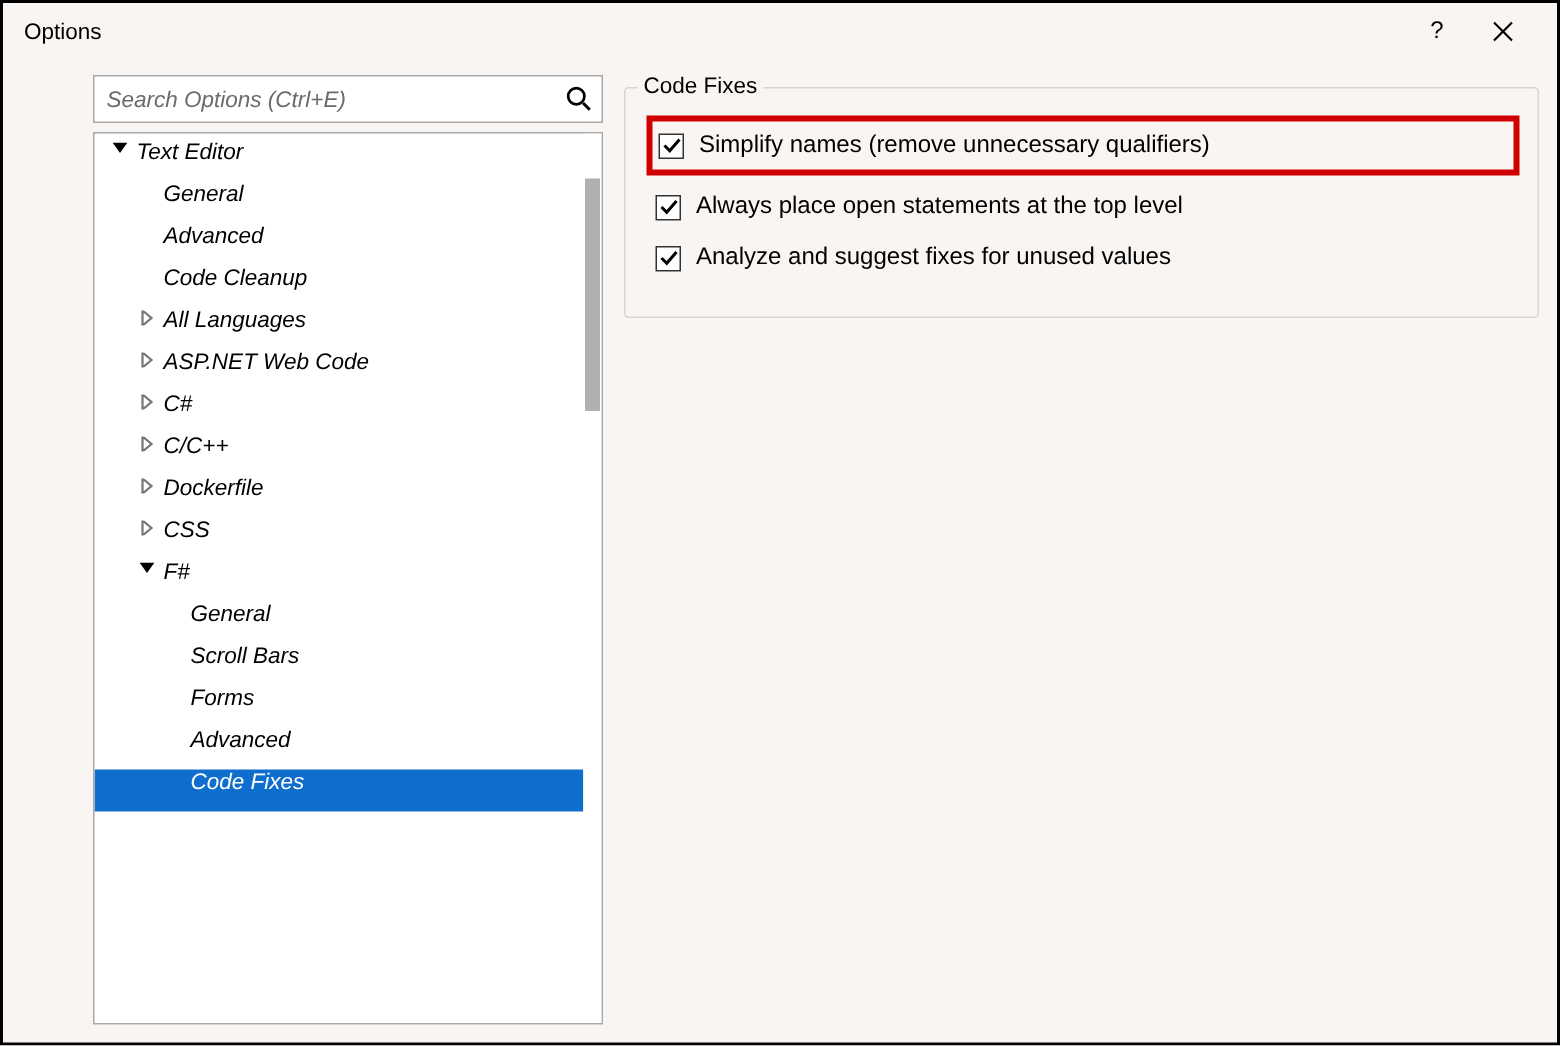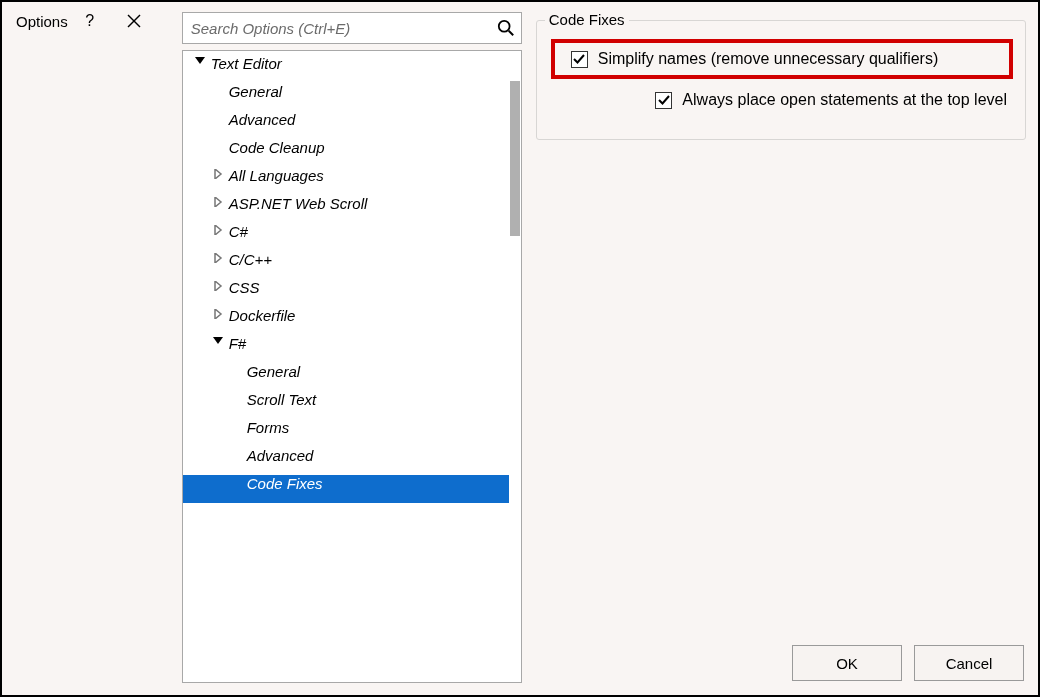--- a/index.html
+++ b/index.html
@@ -1,48 +1,48 @@
 <!DOCTYPE html>
 <html><head>
   <meta charset="utf-8">
   <style>
     * { box-sizing: border-box; margin: 0; padding: 0; }
     body { font-family: "Segoe UI", Tahoma, sans-serif; font-size: 14px; background: #fff; color: #000; }
-    .outer { width: 1040px; height: 697px; border: 2px solid #000; background: #f9f5f3; position: relative; display: flex; flex-direction: row; }
+    .outer { width: 1040px; height: 697px; border: 2px solid #000; background: #f9f5f3; position: relative; display: flex; flex-direction: column; }
     .titlebar { height: 38px; display: flex; align-items: center; padding: 0 14px; background: #f9f5f3; }
     .titlebar .title { font-size: 15px; flex: 0 0 auto; }
     .titlebar .spacer { flex: 1; }
     .titlebar .help, .titlebar .close { width: 44px; height: 38px; display: flex; align-items: center; justify-content: center; font-size: 16px; }
     .titlebar .close svg { width: 14px; height: 14px; }
     .body-area { flex: 1; display: flex; padding: 10px 12px 12px 12px; gap: 14px; }
-    .left-col { width: 340px; display: flex; flex-direction: column; gap: 6px; }
+    .left-col { width: 340px; display: flex; flex-direction: column; gap: 6px; margin-left: 48px; }
     .searchwrap { position: relative; border: 1px solid #a8a8a8; background: #fff; height: 32px; display: flex; align-items: center; }
     .searchwrap input { border: none; outline: none; flex: 1; padding: 0 8px; font-size: 15px; font-style: italic; color: #555; background: transparent; }
     .searchwrap input::placeholder { color: #6b6b6b; font-style: italic; }
     .searchicon { width: 30px; display: flex; align-items: center; justify-content: center; }
     .searchicon svg { width: 18px; height: 18px; }
     .treewrap { border: 1px solid #a8a8a8; background: #fff; flex: 1; position: relative; overflow: hidden; }
     .tree { position: absolute; left: 0; right: 12px; top: 0; bottom: 0; overflow: hidden; padding: 4px 0; }
     .scrollbar { position: absolute; right: 0; top: 0; bottom: 0; width: 12px; background: #fff; }
     .scrollthumb { position: absolute; right: 1px; top: 30px; width: 10px; height: 155px; background: #b0b0b0; }
     .tree-row { display: flex; align-items: flex-start; height: 28px; padding-left: 6px; font-size: 15px; white-space: nowrap; font-style: italic; }
     .tree-row .arrow { width: 14px; height: 14px; margin-right: 4px; display: inline-flex; align-items: center; justify-content: center; flex-shrink: 0; }
     .tree-row .arrow svg { width: 10px; height: 10px; }
     .tree-row .noarrow { width: 14px; margin-right: 4px; flex-shrink: 0; }
     .tree-row.selected { background: #0e6dcd; color: #fff; }
     .indent-0 { padding-left: 10px; }
     .indent-1 { padding-left: 28px; }
     .indent-2 { padding-left: 46px; }
     .right-col { flex: 1; display: flex; flex-direction: column; }
     .groupbox { border: 1px solid #d8d6d4; border-radius: 3px; padding: 18px 18px 22px 20px; position: relative; margin-top: 8px; }
     .group-title { position: absolute; top: -10px; left: 8px; background: #f9f5f3; padding: 0 4px; font-size: 15px; }
-    .chkrow { display: flex; align-items: center; height: 34px; gap: 10px; font-size: 16px; justify-content: flex-end; }
+    .chkrow { display: flex; align-items: center; height: 34px; gap: 10px; font-size: 16px; }
     .chkbox { width: 17px; height: 17px; border: 1.5px solid #333; background: #fff; display: inline-flex; align-items: center; justify-content: center; flex-shrink: 0; }
     .chkbox svg { width: 12px; height: 12px; }
-    .highlight-row { border: 4px solid #d10000; padding: 0 6px 0 12px; margin-left: -6px; margin-right: -6px; height: 40px; display: flex; align-items: center; gap: 10px; margin-bottom: 4px; }
+    .highlight-row { border: 4px solid #d10000; padding: 0 6px 0 0; margin-left: -6px; margin-right: -6px; height: 40px; display: flex; align-items: center; gap: 10px; margin-bottom: 4px; }
     .highlight-row .chkbox { margin-left:4px;}
     .footer { position: absolute; right: 14px; bottom: 14px; display: flex; gap: 12px; }
     .btn { width: 110px; height: 36px; border: 1px solid #9a9a9a; background: #f7f3f1; display: flex; align-items: center; justify-content: center; font-size: 15px; }
   </style>
 </head>
 <body>
 
 <div class="outer">
   <div class="titlebar">
     <div class="title">Options</div>
@@ -100,21 +100,21 @@
                 </svg>
               </span>
               <span>All Languages</span>
             </div>
           <div class="tree-row indent-1">
               <span class="arrow">
                 <svg viewBox="0 0 10 10">
                   <polygon points="2,0 8,5 2,10" fill="none" stroke="#777" stroke-width="1.5"></polygon>
                 </svg>
               </span>
-              <span>ASP.NET Web Scroll</span>
+              <span>ASP.NET Web Code</span>
             </div>
           <div class="tree-row indent-1">
               <span class="arrow">
                 <svg viewBox="0 0 10 10">
                   <polygon points="2,0 8,5 2,10" fill="none" stroke="#777" stroke-width="1.5"></polygon>
                 </svg>
               </span>
               <span>C#</span>
             </div>
           <div class="tree-row indent-1">
@@ -124,46 +124,46 @@
                 </svg>
               </span>
               <span>C/C++</span>
             </div>
           <div class="tree-row indent-1">
               <span class="arrow">
                 <svg viewBox="0 0 10 10">
                   <polygon points="2,0 8,5 2,10" fill="none" stroke="#777" stroke-width="1.5"></polygon>
                 </svg>
               </span>
+              <span>Dockerfile</span>
+            </div>
+          <div class="tree-row indent-1">
+              <span class="arrow">
+                <svg viewBox="0 0 10 10">
+                  <polygon points="2,0 8,5 2,10" fill="none" stroke="#777" stroke-width="1.5"></polygon>
+                </svg>
+              </span>
               <span>CSS</span>
             </div>
-          <div class="tree-row indent-1">
-              <span class="arrow">
-                <svg viewBox="0 0 10 10">
-                  <polygon points="2,0 8,5 2,10" fill="none" stroke="#777" stroke-width="1.5"></polygon>
-                </svg>
-              </span>
-              <span>Dockerfile</span>
-            </div>
 
           <div class="tree-row indent-1">
               <span class="arrow">
                 <svg viewBox="0 0 10 10">
                   <polygon points="0,0 10,0 5,7" fill="#000"></polygon>
                 </svg>
               </span>
               <span>F#</span>
             </div>
           <div class="tree-row indent-2">
               <span class="noarrow"></span>
               <span>General</span>
             </div>
           <div class="tree-row indent-2">
               <span class="noarrow"></span>
-              <span>Scroll Text</span>
+              <span>Scroll Bars</span>
             </div>
           <div class="tree-row indent-2">
               <span class="noarrow"></span>
               <span>Forms</span>
             </div>
           <div class="tree-row indent-2">
               <span class="noarrow"></span>
               <span>Advanced</span>
             </div>
           <div class="tree-row indent-2 selected">
@@ -191,25 +191,25 @@
         </div>
 
         <div class="chkrow">
           <span class="chkbox">
               <svg viewBox="0 0 12 12">
                 <polyline points="1,6 4.5,9.5 11,2" fill="none" stroke="#000" stroke-width="2"></polyline>
               </svg>
             </span>
           <span>Always place open statements at the top level</span>
         </div>
+        <div class="chkrow">
+          <span class="chkbox">
+              <svg viewBox="0 0 12 12">
+                <polyline points="1,6 4.5,9.5 11,2" fill="none" stroke="#000" stroke-width="2"></polyline>
+              </svg>
+            </span>
+          <span>Analyze and suggest fixes for unused values</span>
+        </div>
       </div>
     </div>
   </div>
 
-  <div class="footer">
-    <div class="btn">
-        <span>OK</span>
-      </div>
-    <div class="btn">
-        <span>Cancel</span>
-      </div>
-  </div>
 </div>
 
 </body></html>

